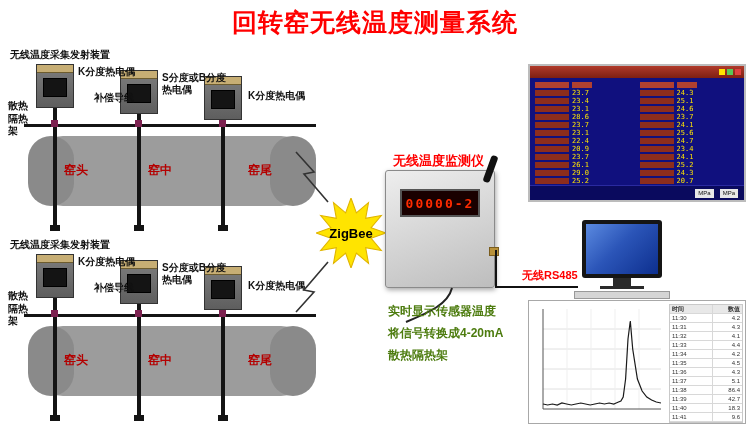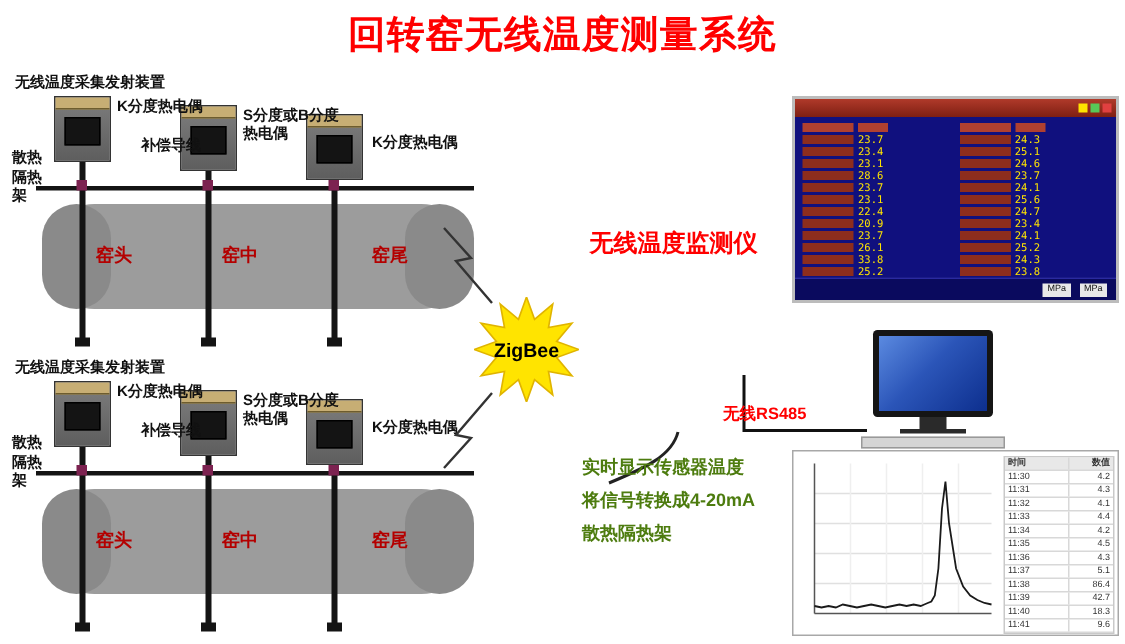--- a/index.html
+++ b/index.html
@@ -24,21 +24,21 @@
   .cyl-end { position:absolute; top:0; width:46px; height:70px; background:#8a8a8a; border-radius:35px; }
   .pos-label { position:absolute; top:26px; font-size:12px; font-weight:bold; color:#b40000; }
   .foot { width:10px; height:6px; background:#141414; }
 
   
   #zigbee { width:70px; height:70px; }
   #zigbee svg { position:absolute; left:0; top:0; }
   #zigbee-label { position:absolute; left:0; top:0; width:70px; height:70px; display:flex; align-items:center; justify-content:center; font-size:13px; font-weight:bold; color:#000; }
 
   
-  #device-title { font-size:16px; font-weight:bold; color:#ff0000; }
+  #device-title { font-size:13px; font-weight:bold; color:#ff0000; }
   #device { width:110px; height:118px; background:linear-gradient(160deg,#eeeeee,#bdbdbd); border:1px solid #8a8a8a; border-radius:3px; box-shadow:1px 2px 5px rgba(0,0,0,.35); }
   #device-display { position:absolute; left:14px; top:18px; width:80px; height:28px; background:#190000; border:2px solid #555; display:flex; align-items:center; justify-content:center; }
   #device-display span { color:#ff2b00; font-family:"DejaVu Sans Mono", monospace; font-size:13px; font-weight:bold; letter-spacing:2px; }
   #antenna { position:absolute; right:0; top:-16px; width:7px; height:28px; background:#111; border-radius:3px; transform:rotate(20deg); }
   #device-gland { position:absolute; right:-5px; top:76px; width:10px; height:9px; background:#b8913a; border:1px solid #7a5c1d; }
   .note-line { font-size:12px; font-weight:bold; color:#4d7c0f; line-height:1.85; white-space:nowrap; }
 
   
   #software { width:218px; height:138px; background:#10107e; border:2px solid #bcbcbc; }
   #sw-titlebar { height:12px; background:linear-gradient(#b03a2a,#7e1f12); display:flex; justify-content:flex-end; align-items:center; gap:2px; padding:0 3px; }
@@ -176,20 +176,27 @@
   </svg>
 
   <div class="abs" id="zigbee" style="left:316px; top:198px;">
     <svg width="70" height="70" viewBox="0 0 64 64">
       <polygon points="64,32 50.4,36.9 59.7,48 45.4,45.4 48,59.7 36.9,50.4 32,64 27.1,50.4 16,59.7 18.6,45.4 4.3,48 13.6,36.9 0,32 13.6,27.1 4.3,16 18.6,18.6 16,4.3 27.1,13.6 32,0 36.9,13.6 48,4.3 45.4,18.6 59.7,16 50.4,27.1" fill="#ffe400" stroke="#e0b400" stroke-width="1"></polygon>
     </svg>
     <div id="zigbee-label">ZigBee</div>
   </div>
 
   <div class="abs" id="device-title" style="left:393px; top:152px;">无线温度监测仪</div>
+  <div class="abs" id="device" style="left:385px; top:170px;">
+    <div id="antenna"></div>
+    <div id="device-display">
+      <span>00000-2</span>
+    </div>
+    <div id="device-gland"></div>
+  </div>
   <svg class="abs" style="left:400px; top:286px;" width="60" height="42">
     <path d="M52,2 C48,18 30,26 6,36" fill="none" stroke="#222" stroke-width="2"></path>
   </svg>
 
   <div class="abs" style="left:388px; top:300px;">
     <div class="note-line">实时显示传感器温度</div>
     <div class="note-line">将信号转换成4-20mA</div>
     <div class="note-line">散热隔热架</div>
   </div>
 
@@ -240,21 +247,21 @@
           <div class="sw-row">
             <span class="sw-chip"></span>
             <span class="sw-val">23.7</span>
           </div>
           <div class="sw-row">
             <span class="sw-chip"></span>
             <span class="sw-val">26.1</span>
           </div>
           <div class="sw-row">
             <span class="sw-chip"></span>
-            <span class="sw-val">33.8</span>
+            <span class="sw-val">29.0</span>
           </div>
           <div class="sw-row">
             <span class="sw-chip"></span>
             <span class="sw-val">25.2</span>
           </div>
         </div>
       <div class="sw-col">
         <div class="sw-row">
             <span class="sw-chip hd"></span>
             <span class="sw-chip hd" style="width:20px"></span>
@@ -298,33 +305,33 @@
           <div class="sw-row">
             <span class="sw-chip"></span>
             <span class="sw-val">25.2</span>
           </div>
           <div class="sw-row">
             <span class="sw-chip"></span>
             <span class="sw-val">24.3</span>
           </div>
           <div class="sw-row">
             <span class="sw-chip"></span>
-            <span class="sw-val">23.8</span>
+            <span class="sw-val">20.7</span>
           </div>
         </div>
     </div>
     <div id="sw-bottom">
       <span class="sw-unit">MPa</span>
       <span class="sw-unit">MPa</span>
     </div>
   </div>
 
   <div class="abs wire" style="left:495px; top:250px; width:2px; height:38px;"></div>
   <div class="abs wire" style="left:496px; top:286px; width:82px; height:2px;"></div>
-  <div class="abs" id="rs485-label" style="left:482px; top:268px;">无线RS485</div>
+  <div class="abs" id="rs485-label" style="left:522px; top:268px;">无线RS485</div>
 
   <div class="abs" style="left:574px; top:220px; width:110px; height:95px;">
     <div class="abs" id="pc-screen" style="left:8px; top:0;">
       <div id="pc-screen-inner"></div>
     </div>
     <div class="abs" id="pc-stand" style="left:39px; top:58px;"></div>
     <div class="abs" id="pc-base" style="left:26px; top:66px;"></div>
     <div class="abs" id="pc-keyboard" style="left:0; top:71px;"></div>
     <div class="abs" id="pc-label" style="left:20px; top:81px;">后台计算机</div>
   </div>

